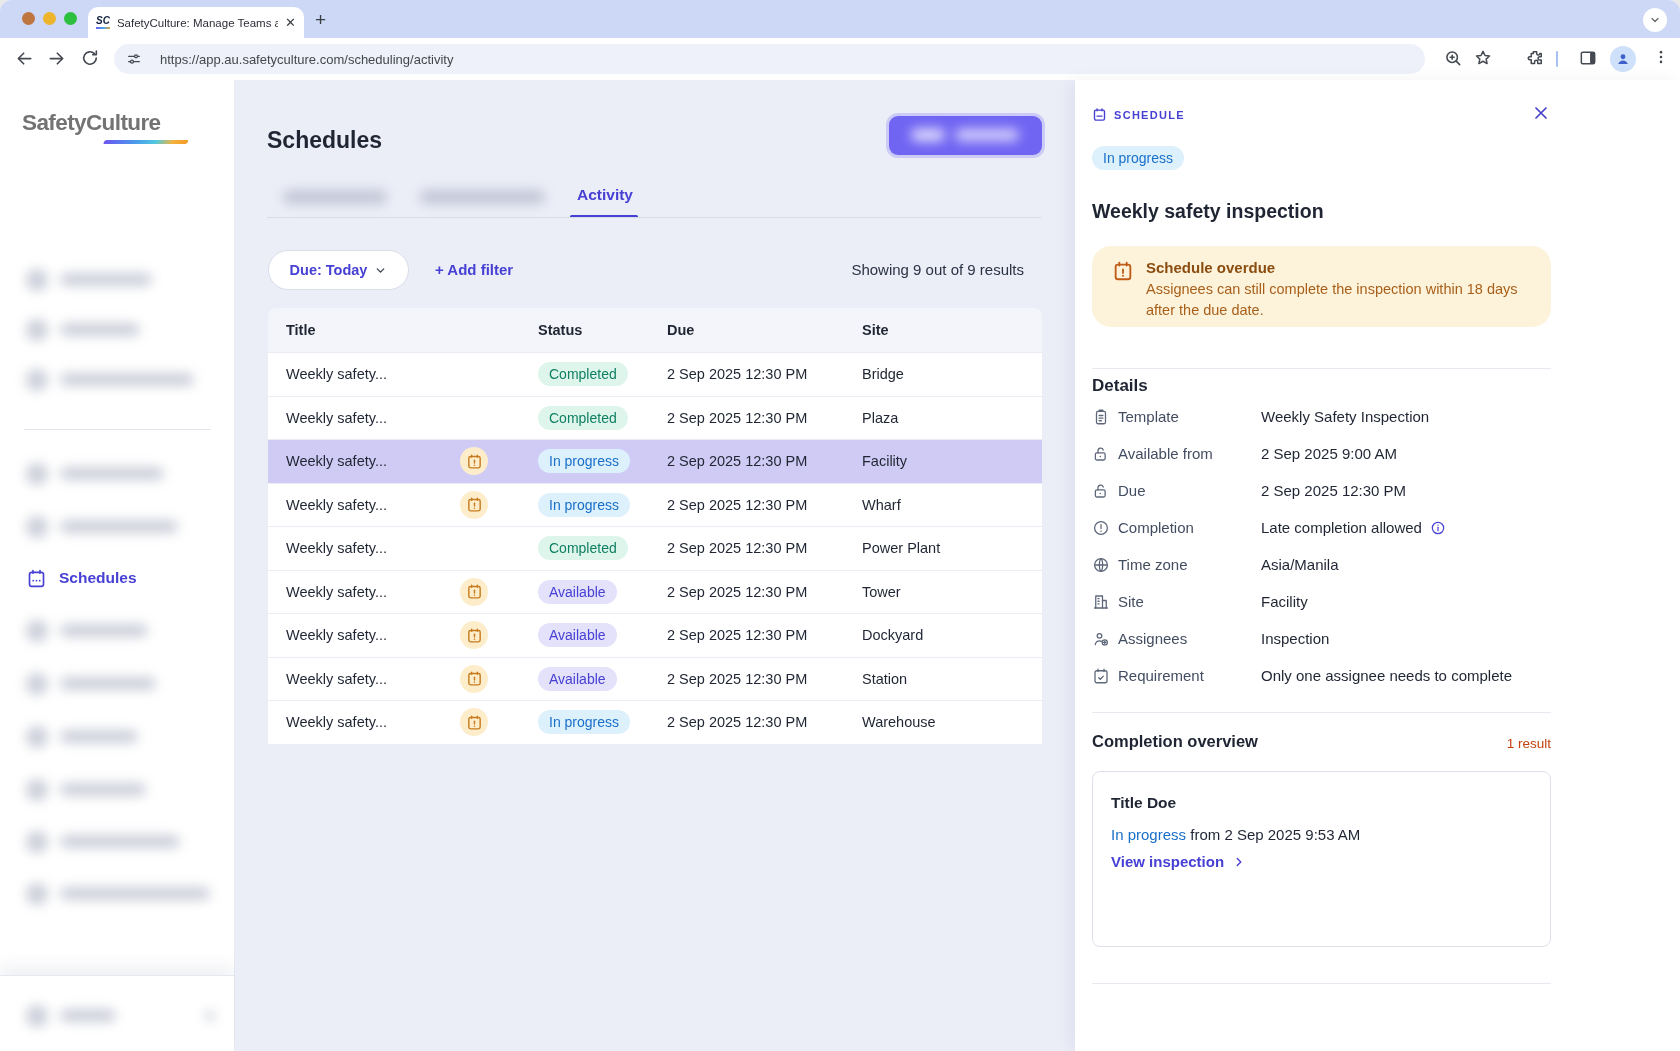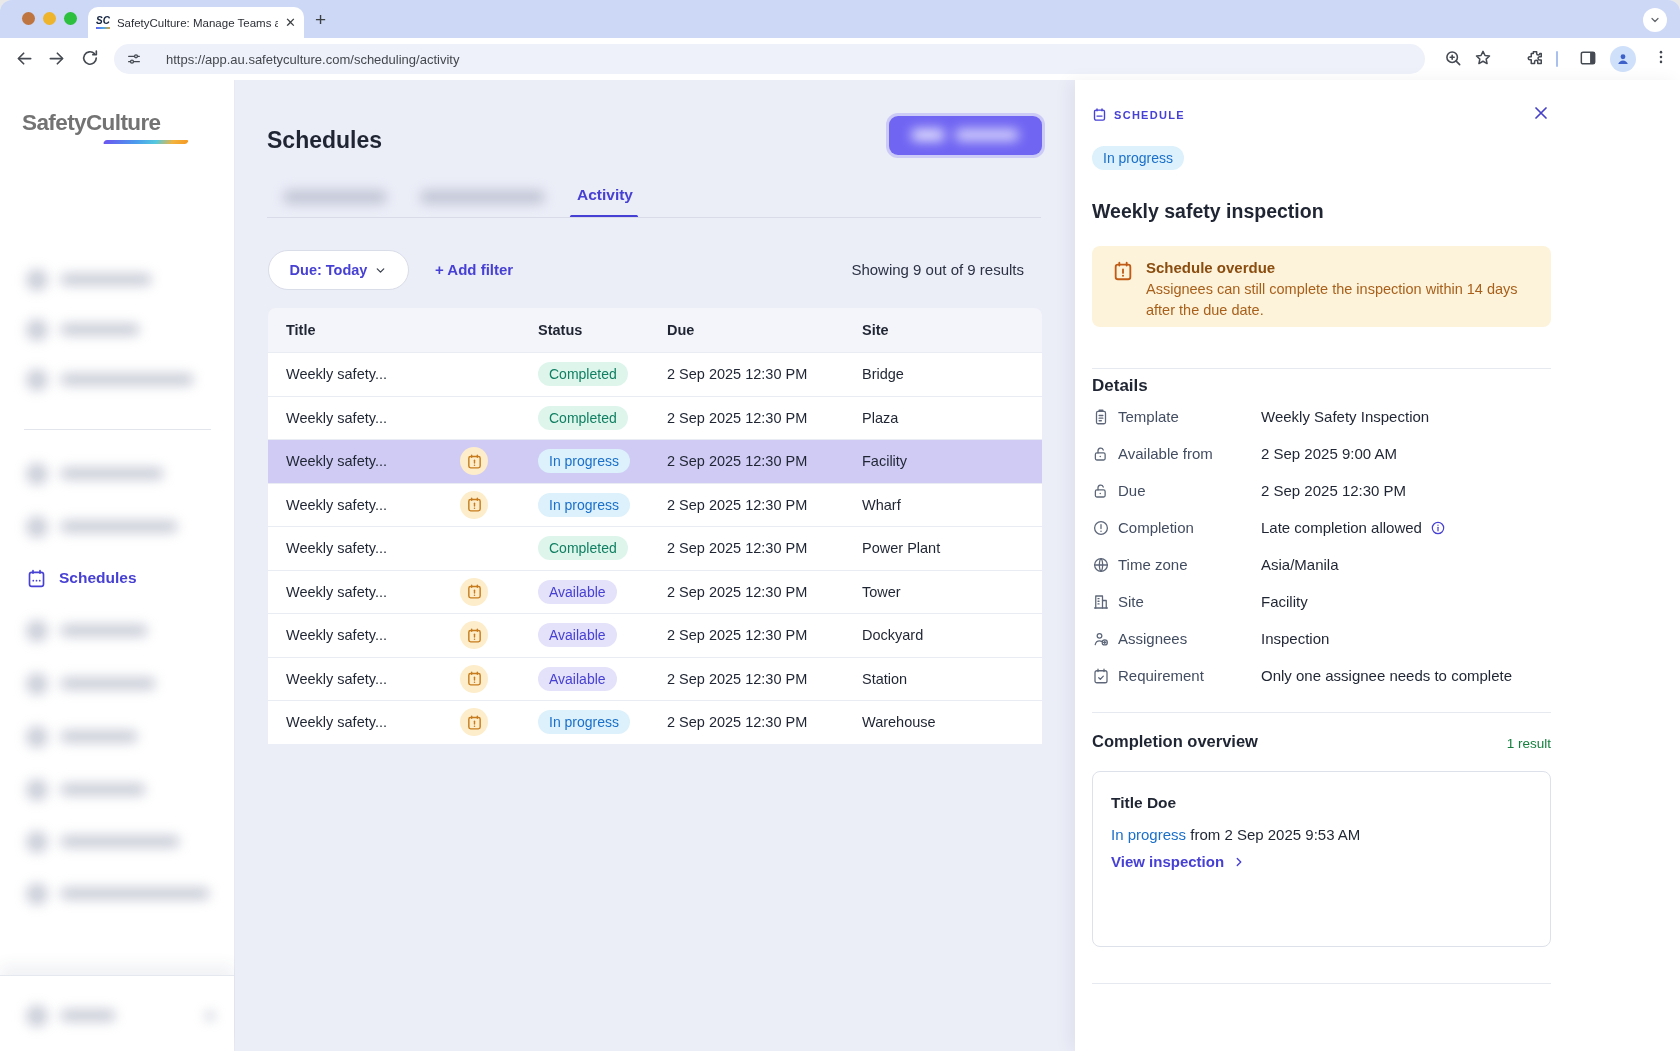--- a/index.html
+++ b/index.html
@@ -25,21 +25,21 @@
     border-bottom:2px solid;border-image:linear-gradient(90deg,#6c55f0,#49a6ec,#f0a51f) 1;padding-bottom:1px;}
   .tab-title{font-size:11.5px;color:#2c2f36;white-space:nowrap;overflow:hidden;flex:1;}
   .tab-close{font-size:13px;color:#3c4043;cursor:pointer;}
   .newtab{position:absolute;left:315px;top:9px;font-size:19px;color:#3c4043;}
   .win-chevron{position:absolute;right:13px;top:8px;width:24px;height:24px;border-radius:50%;
     background:#fff;display:flex;align-items:center;justify-content:center;color:#5f6368;}
   .toolbar{position:absolute;left:0;top:38px;width:100%;height:42px;background:var(--toolbar-bg);
     display:flex;align-items:center;}
   .tool-ic{color:#454a52;position:absolute;top:10px;}
   .omnibox{position:absolute;left:114px;top:6px;width:1311px;height:30px;border-radius:15px;
-    background:var(--omnibox);display:flex;align-items:center;gap:24px;padding:0 12px;}
+    background:var(--omnibox);display:flex;align-items:center;gap:18px;padding:0 12px;}
   .url{font-size:13px;color:#44474e;}
   .avatar-chip{position:absolute;top:8px;width:26px;height:26px;border-radius:50%;background:#cfe0fb;
     display:flex;align-items:center;justify-content:center;color:#3e61c9;}
   .vsep{position:absolute;top:13px;width:2px;height:16px;background:#a9c0ef;border-radius:2px;}
 
   
   .sidebar{position:absolute;left:0;top:80px;width:235px;height:971px;background:#fff;border-right:1px solid #e8eaf2;}
   .logo{position:absolute;left:22px;top:30px;font-size:22.5px;font-weight:800;letter-spacing:-.6px;color:#737373;}
   .logo-bar{position:absolute;left:104px;top:60px;width:84px;height:3.5px;transform:skewX(-28deg);
     background:linear-gradient(90deg,#6c55f0 0%,#4a9bec 38%,#53c9df 62%,#f2b33d 82%,#f59a23 100%);border-radius:2px;}
@@ -91,34 +91,34 @@
   
   .panel{position:absolute;left:1075px;top:80px;width:605px;height:971px;background:#fff;
     box-shadow:-6px 0 16px rgba(20,30,70,.05);}
   .pinner{position:absolute;left:17px;top:0;width:459px;height:100%;}
   .eyebrow{position:absolute;left:0;top:27px;display:flex;align-items:center;gap:7px;color:var(--purple);
     font-size:11px;font-weight:800;letter-spacing:1.3px;}
   .p-close{position:absolute;right:0;top:23px;color:#4642c8;cursor:pointer;}
   .p-status{position:absolute;left:0;top:66px;}
   .p-title{position:absolute;left:0;top:120px;font-size:19.5px;font-weight:700;}
   .banner{position:absolute;left:0;top:166px;width:459px;height:81px;background:var(--banner-bg);
-    border-radius:8px;padding:13px 16px 0 54px;}
+    border-radius:19px;padding:13px 16px 0 54px;}
   .banner .bic{position:absolute;left:20px;top:14px;color:#bf5b16;}
   .banner-title{font-size:15px;font-weight:700;color:var(--banner-title);margin-bottom:3px;}
   .banner-body{font-size:14.5px;color:var(--banner-body);line-height:1.42;}
   .p-div{position:absolute;left:0;width:459px;height:1px;background:var(--divider);}
   .details-h{position:absolute;left:0;top:296px;font-size:17px;font-weight:700;}
   .dlist{position:absolute;left:0;top:318px;width:459px;}
   .drow{display:flex;align-items:center;height:37px;font-size:15px;}
   .drow .dic{width:26px;color:#5d6779;}
   .drow .dlabel{width:143px;color:#434d61;}
   .drow .dvalue{color:var(--ink);display:flex;align-items:center;gap:8px;white-space:nowrap;}
   .info-ic{color:var(--purple);cursor:pointer;}
   .comp-h{position:absolute;left:0;top:652px;font-size:16.5px;font-weight:700;}
-  .comp-count{position:absolute;right:0;top:656px;font-size:13.5px;color:#15803d;}
+  .comp-count{position:absolute;right:0;top:656px;font-size:13.5px;color:#c2410c;}
   .card{position:absolute;left:0;top:691px;width:459px;height:176px;border:1px solid #dde1ea;
     border-radius:8px;padding:22px 18px;}
   .card-name{font-size:15.5px;font-weight:700;margin-bottom:14px;}
   .card-line{font-size:15px;margin-bottom:10px;}
   .card-line .st{color:var(--blue-txt);}
   .view-link{display:flex;align-items:center;gap:8px;color:var(--purple);font-size:15px;font-weight:700;cursor:pointer;}
 </style>
 </head>
 <body>
 
@@ -463,21 +463,21 @@
       <div class="banner">
         <span class="bic">
           <svg width="22" height="22" viewBox="0 0 24 24" fill="none" stroke="currentColor" stroke-width="2" stroke-linecap="round">
               <path d="M8 3v3M16 3v3"></path>
               <rect x="4" y="5" width="16" height="16" rx="2.5"></rect>
               <path d="M12 10.3v3.8"></path>
               <circle cx="12" cy="17.2" r="1.1" fill="currentColor" stroke="none"></circle>
             </svg>
           </span>
         <div class="banner-title">Schedule overdue</div>
-        <div class="banner-body">Assignees can still complete the inspection within 14 days after the due date.</div>
+        <div class="banner-body">Assignees can still complete the inspection within 18 days after the due date.</div>
       </div>
 
       <div class="p-div" style="top:288px"></div>
       <div class="details-h">Details</div>
       <div class="dlist" id="dlist">
           <div class="drow">
             <span class="dic">
               <svg width="18" height="18" viewBox="0 0 24 24" fill="none" stroke="currentColor" stroke-linecap="round" stroke-linejoin="round" stroke-width="1.7">
                 <rect x="6" y="4.5" width="12" height="16.5" rx="2"></rect>
                 <path d="M9.5 4.5V3h5v1.5"></path>

